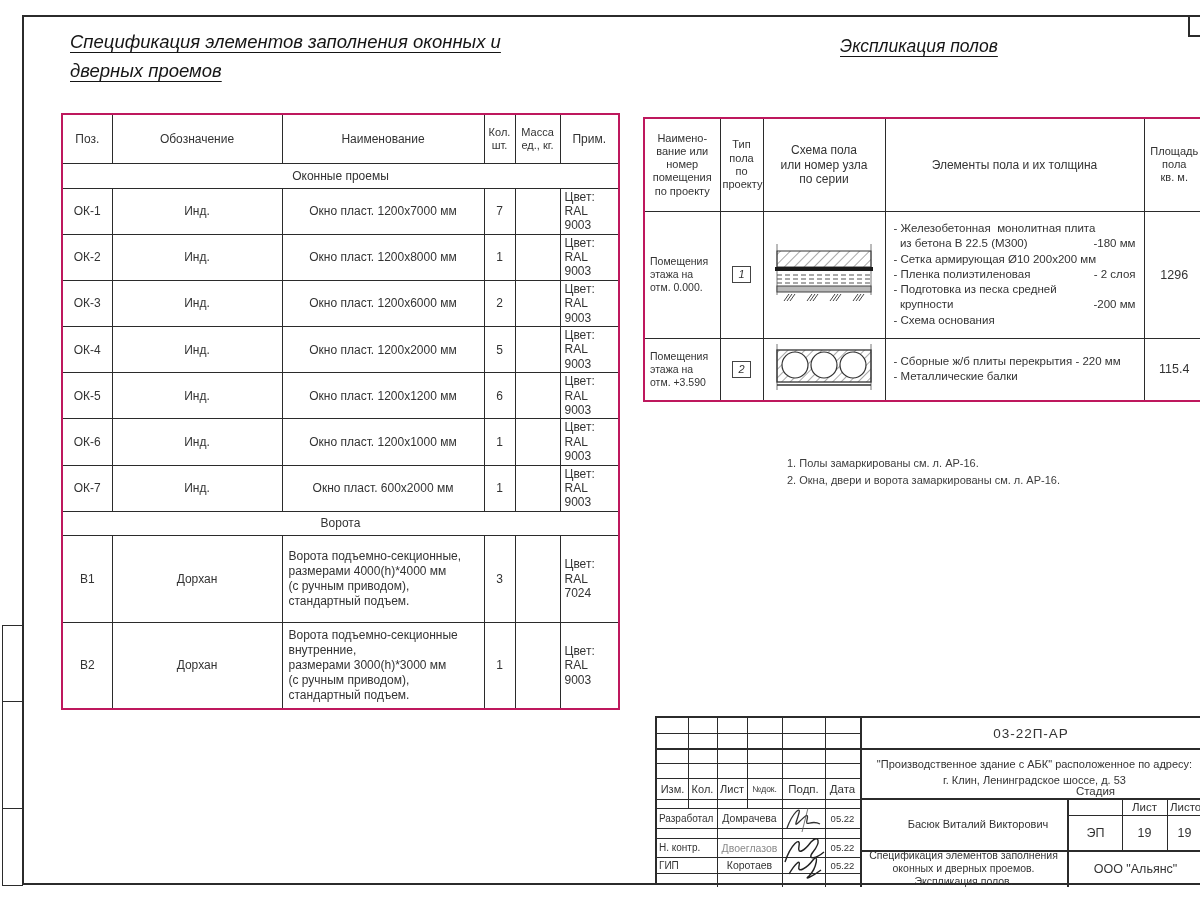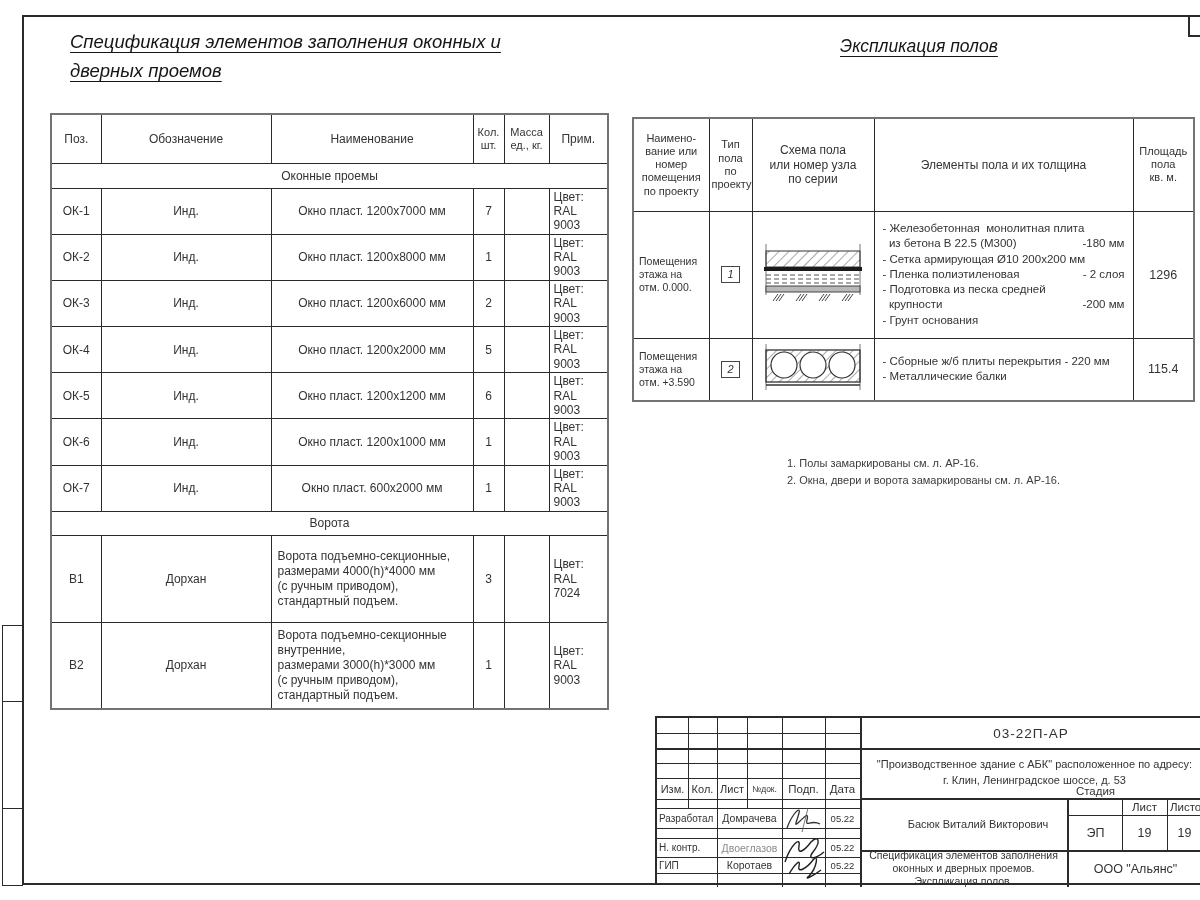--- a/index.html
+++ b/index.html
@@ -17,21 +17,21 @@
   .mbox{left:2px;width:21px;border:1.5px solid #2b2b2b;background:#fff;}
   
   .page-title{font-style:italic;text-align:left;color:#151515;
     text-decoration:underline;text-underline-offset:4px;white-space:pre-line;}
   .t-spec{left:70px;top:28px;width:520px;font-size:18.5px;line-height:1.55;}
   .t-floor{left:840px;top:36px;width:240px;font-size:17.5px;}
   
   table.dt{border-collapse:collapse;table-layout:fixed;background:#fff;}
   table.dt td{border:1px solid #2b2b2b;overflow:hidden;font-size:12px;color:#333;
     text-align:center;vertical-align:middle;padding:1px 2px;}
-  table.dt{border:2px solid #737373;}
+  table.dt{border:2px solid #be185d;margin-left:11px;}
   .pre{white-space:pre-line;}
   .left{text-align:left !important;}
   .note-cell{font-size:10px;line-height:1.2;text-align:left !important;padding-left:4px !important;color:#3a3a3a;}
   .sec-row td{font-size:12px;}
   .hdr td{font-size:12px;line-height:1.2;}
   .small-hdr{font-size:11px !important;}
   .gate-name{font-size:12px;line-height:1.25;padding-left:6px !important;}
   .room-cell{font-size:10.5px !important;line-height:1.25;text-align:left !important;padding-left:5px !important;}
   .area-cell{color:#6f6f6f;font-size:12.5px !important;}
   .type-box{display:inline-block;min-width:13px;height:15px;line-height:15px;padding:0 2px;
@@ -266,21 +266,21 @@
               </div>
           <div class="el-line">
                 <span class="el-l">- Подготовка из песка средней</span>
                 <span class="el-r"></span>
               </div>
           <div class="el-line">
                 <span class="el-l">  крупности</span>
                 <span class="el-r">-200 мм</span>
               </div>
           <div class="el-line">
-                <span class="el-l">- Грунт основания</span>
+                <span class="el-l">- Схема основания</span>
                 <span class="el-r"></span>
               </div>
         </div>
       </td>
       <td class="area-cell">1296</td>
     </tr>
     <tr style="height:63px">
       <td class="room-cell pre">Помещения
 этажа на
 отм. +3.590</td>

